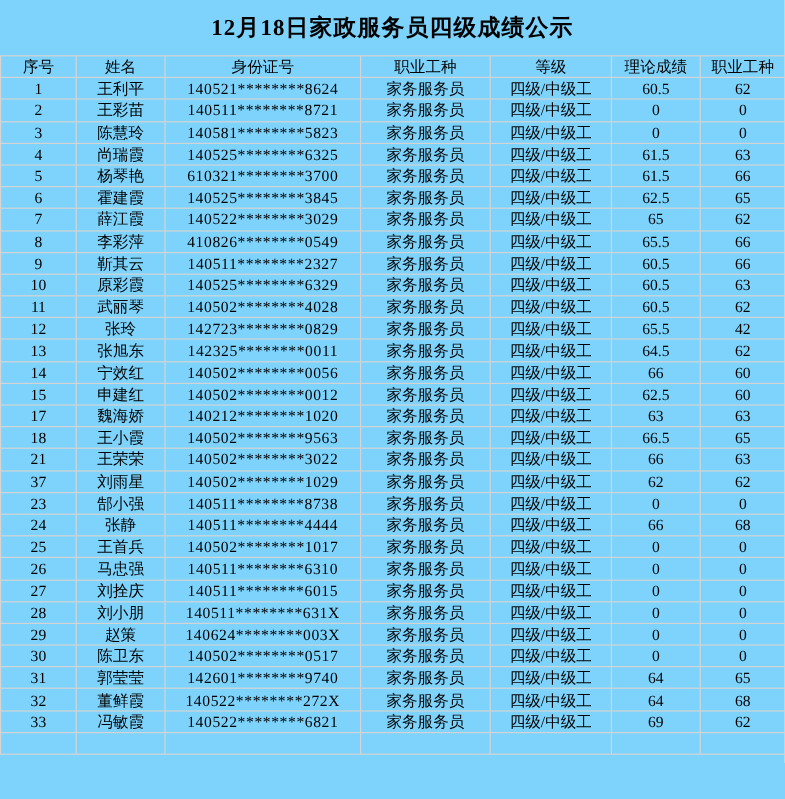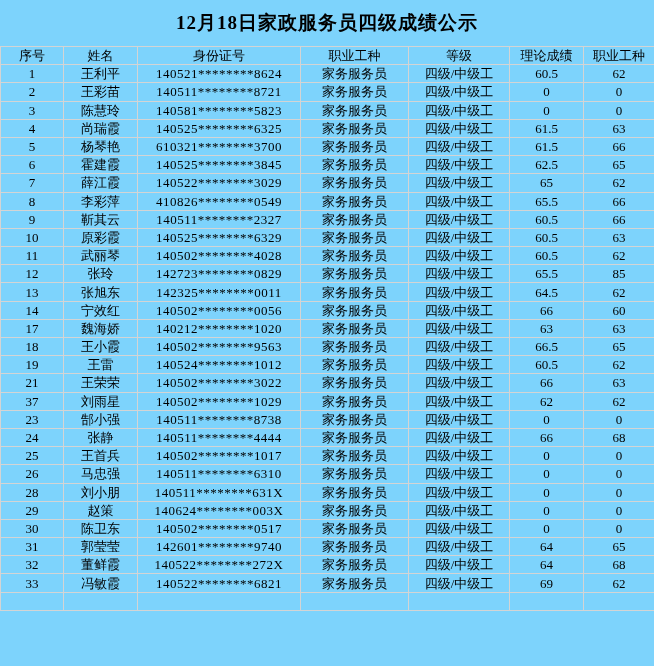--- a/index.html
+++ b/index.html
@@ -181,68 +181,68 @@
           <td>60.5</td>
           <td>62</td>
         </tr>
         <tr>
           <td>12</td>
           <td>张玲</td>
           <td class="id-cell">142723********0829</td>
           <td>家务服务员</td>
           <td>四级/中级工</td>
           <td>65.5</td>
-          <td>85</td>
+          <td>42</td>
         </tr>
         <tr>
           <td>13</td>
           <td>张旭东</td>
           <td class="id-cell">142325********0011</td>
           <td>家务服务员</td>
           <td>四级/中级工</td>
           <td>64.5</td>
           <td>62</td>
         </tr>
         <tr>
           <td>14</td>
           <td>宁效红</td>
           <td class="id-cell">140502********0056</td>
           <td>家务服务员</td>
           <td>四级/中级工</td>
           <td>66</td>
           <td>60</td>
         </tr>
         <tr>
+          <td>15</td>
+          <td>申建红</td>
+          <td class="id-cell">140502********0012</td>
+          <td>家务服务员</td>
+          <td>四级/中级工</td>
+          <td>62.5</td>
+          <td>60</td>
+        </tr>
+        <tr>
           <td>17</td>
           <td>魏海娇</td>
           <td class="id-cell">140212********1020</td>
           <td>家务服务员</td>
           <td>四级/中级工</td>
           <td>63</td>
           <td>63</td>
         </tr>
         <tr>
           <td>18</td>
           <td>王小霞</td>
           <td class="id-cell">140502********9563</td>
           <td>家务服务员</td>
           <td>四级/中级工</td>
           <td>66.5</td>
           <td>65</td>
         </tr>
         <tr>
-          <td>19</td>
-          <td>王雷</td>
-          <td class="id-cell">140524********1012</td>
-          <td>家务服务员</td>
-          <td>四级/中级工</td>
-          <td>60.5</td>
-          <td>62</td>
-        </tr>
-        <tr>
           <td>21</td>
           <td>王荣荣</td>
           <td class="id-cell">140502********3022</td>
           <td>家务服务员</td>
           <td>四级/中级工</td>
           <td>66</td>
           <td>63</td>
         </tr>
         <tr>
           <td>37</td>
@@ -283,20 +283,29 @@
         <tr>
           <td>26</td>
           <td>马忠强</td>
           <td class="id-cell">140511********6310</td>
           <td>家务服务员</td>
           <td>四级/中级工</td>
           <td>0</td>
           <td>0</td>
         </tr>
         <tr>
+          <td>27</td>
+          <td>刘拴庆</td>
+          <td class="id-cell">140511********6015</td>
+          <td>家务服务员</td>
+          <td>四级/中级工</td>
+          <td>0</td>
+          <td>0</td>
+        </tr>
+        <tr>
           <td>28</td>
           <td>刘小朋</td>
           <td class="id-cell">140511********631X</td>
           <td>家务服务员</td>
           <td>四级/中级工</td>
           <td>0</td>
           <td>0</td>
         </tr>
         <tr>
           <td>29</td>

